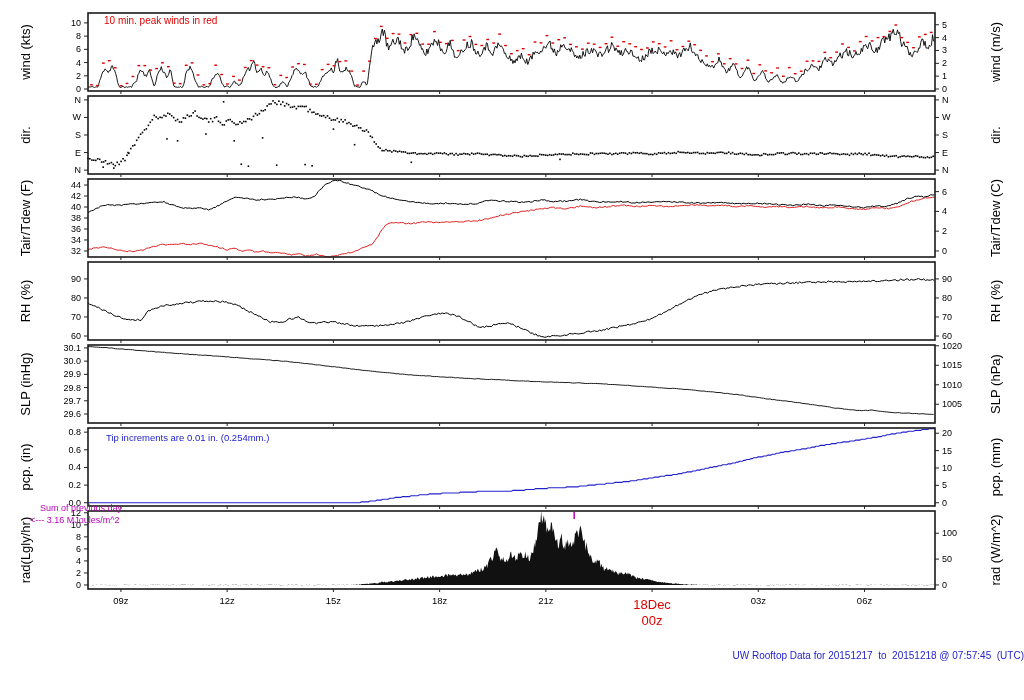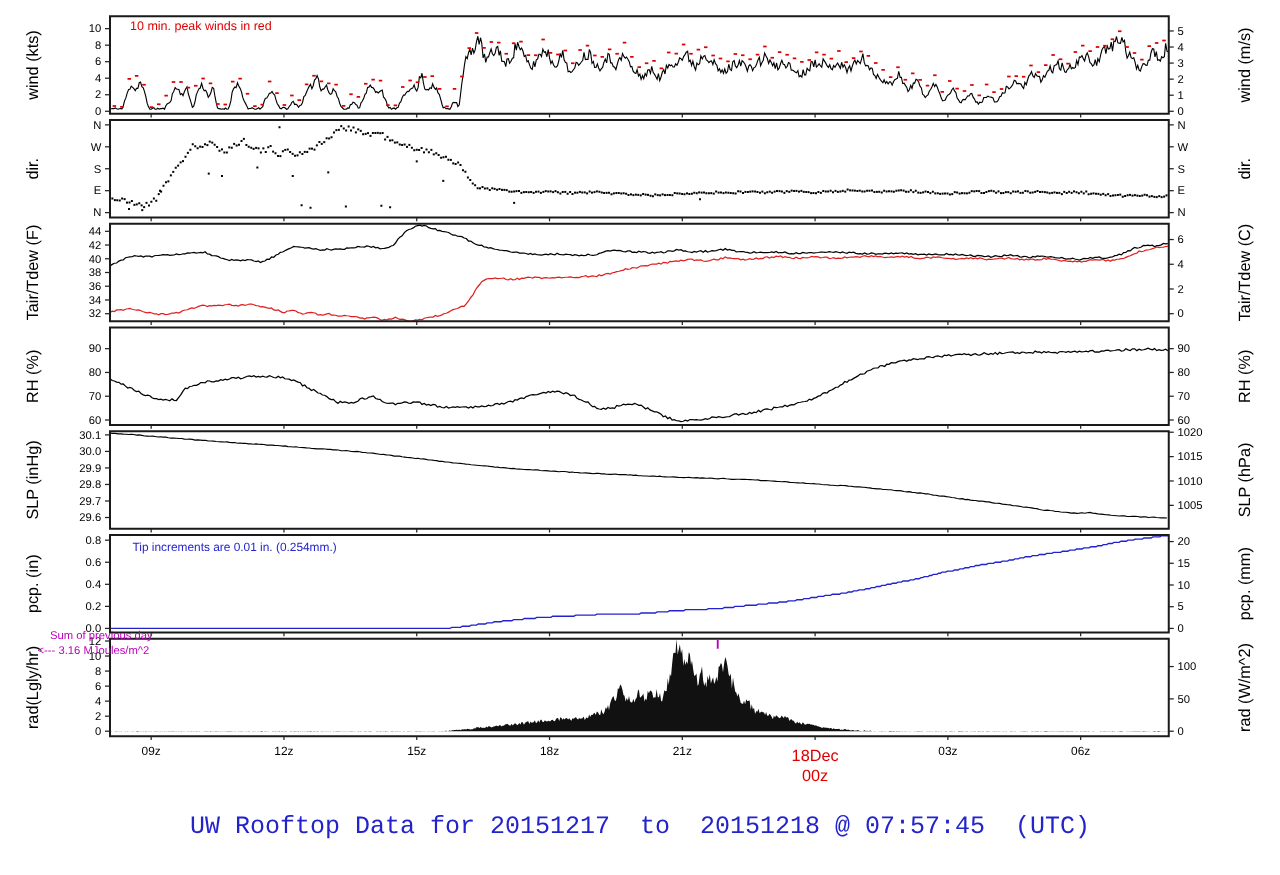--- a/index.html
+++ b/index.html
@@ -1,20 +1,20 @@
 <!DOCTYPE html>
 <html><head>
 <meta charset="utf-8">
 <style>
   html,body{margin:0;padding:0;background:#ffffff;}
   .fig{position:relative;width:1024px;height:700px;background:#fff;overflow:hidden;
        font-family:"Liberation Sans", sans-serif;}
   .fig svg{position:absolute;left:0;top:0;}
-  .fig-title{position:absolute;left:0;right:0;top:650px;text-align:center;
-       font-size:20px;color:#2323cd;white-space:pre;font-family:Liberation Mono, monospace;}
+  .fig-title{position:absolute;left:0;right:0;top:650px;text-align:right;
+       font-size:10px;color:#2323cd;white-space:pre;}
 </style>
 </head>
 <body>
 
 <div class="fig">
   <svg id="chart-svg" width="1024" height="700" viewBox="0 0 1024 700">
       <g>
         <polyline points="88.0,87.0 89.1,87.0 90.1,86.9 91.2,86.9 92.2,86.4 93.3,87.0 94.4,87.4 95.4,87.0 96.5,86.9 97.6,87.1 98.6,84.8 99.7,80.5 100.7,78.3 101.8,74.3 102.9,71.6 103.9,71.4 105.0,68.9 106.1,69.9 107.1,70.9 108.2,72.5 109.2,70.7 110.3,70.7 111.4,66.2 112.4,65.7 113.5,69.3 114.6,70.2 115.6,73.3 116.7,77.4 117.7,82.5 118.8,85.5 119.9,87.4 120.9,87.4 122.0,86.6 123.1,86.2 124.1,87.4 125.2,87.4 126.2,86.6 127.3,87.3 128.4,86.9 129.4,86.9 130.5,86.5 131.6,87.4 132.6,84.8 133.7,83.1 134.7,82.6 135.8,82.0 136.9,80.4 137.9,74.9 139.0,73.2 140.1,70.1 141.1,71.2 142.2,71.4 143.2,71.7 144.3,75.7 145.4,74.8 146.4,76.5 147.5,73.4 148.6,71.0 149.6,69.5 150.7,75.2 151.7,78.3 152.8,81.9 153.9,85.8 154.9,85.1 156.0,81.4 157.0,75.9 158.1,73.3 159.2,70.9 160.2,70.4 161.3,66.6 162.4,70.8 163.4,72.7 164.5,72.2 165.5,74.2 166.6,77.8 167.7,76.3 168.7,74.3 169.8,69.9 170.9,70.6 171.9,76.7 173.0,82.3 174.0,86.3 175.1,86.9 176.2,87.1 177.2,87.4 178.3,87.0 179.4,87.4 180.4,86.4 181.5,87.4 182.5,87.2 183.6,84.8 184.7,80.7 185.7,73.9 186.8,71.1 187.9,69.6 188.9,70.1 190.0,66.2 191.0,68.9 192.1,70.7 193.2,73.5 194.2,77.9 195.3,80.8 196.4,82.7 197.4,84.7 198.5,87.2 199.5,86.8 200.6,86.8 201.7,86.2 202.7,86.7 203.8,87.4 204.9,87.4 205.9,86.8 207.0,86.2 208.0,87.3 209.1,86.3 210.2,85.3 211.2,81.4 212.3,78.6 213.4,78.4 214.4,76.8 215.5,74.6 216.5,74.5 217.6,73.2 218.7,75.1 219.7,75.9 220.8,79.9 221.8,83.0 222.9,84.5 224.0,86.6 225.0,87.1 226.1,86.0 227.2,85.9 228.2,86.4 229.3,87.4 230.3,87.1 231.4,85.2 232.5,83.9 233.5,81.8 234.6,81.0 235.7,83.6 236.7,83.3 237.8,84.2 238.8,85.8 239.9,84.4 241.0,84.0 242.0,82.0 243.1,77.2 244.2,76.3 245.2,73.8 246.3,71.1 247.3,69.1 248.4,67.5 249.5,70.9 250.5,68.8 251.6,64.1 252.7,63.0 253.7,60.5 254.8,63.3 255.8,69.4 256.9,72.7 258.0,71.3 259.0,71.3 260.1,69.6 261.2,68.1 262.2,71.8 263.3,74.3 264.3,75.5 265.4,74.9 266.5,71.0 267.5,72.5 268.6,73.4 269.7,77.2 270.7,78.7 271.8,82.8 272.8,85.2 273.9,86.2 275.0,87.4 276.0,87.4 277.1,87.4 278.2,86.4 279.2,86.7 280.3,83.7 281.3,83.6 282.4,81.7 283.5,82.2 284.5,83.4 285.6,84.2 286.6,86.5 287.7,86.3 288.8,82.3 289.8,81.0 290.9,78.9 292.0,75.5 293.0,74.5 294.1,69.9 295.1,69.7 296.2,68.1 297.3,69.9 298.3,70.1 299.4,71.5 300.5,73.9 301.5,73.4 302.6,74.4 303.6,73.4 304.7,72.6 305.8,72.1 306.8,77.6 307.9,78.8 309.0,80.9 310.0,84.6 311.1,86.4 312.1,85.9 313.2,87.4 314.3,86.7 315.3,86.4 316.4,87.4 317.5,86.2 318.5,85.9 319.6,82.4 320.6,81.5 321.7,78.2 322.8,76.0 323.8,76.1 324.9,74.2 326.0,73.0 327.0,73.2 328.1,71.5 329.1,70.8 330.2,70.5 331.3,67.9 332.3,71.3 333.4,72.9 334.5,69.9 335.5,61.5 336.6,62.3 337.6,58.6 338.7,66.2 339.8,71.2 340.8,71.9 341.9,71.5 342.9,72.0 344.0,70.2 345.1,70.8 346.1,67.0 347.2,69.7 348.3,71.5 349.3,70.4 350.4,74.3 351.4,75.4 352.5,79.1 353.6,83.4 354.6,86.4 355.7,85.7 356.8,87.0 357.8,86.8 358.9,87.1 359.9,87.4 361.0,85.4 362.1,82.3 363.1,81.9 364.2,82.1 365.3,82.1 366.3,85.2 367.4,83.8 368.4,75.7 369.5,66.4 370.6,59.5 371.6,51.7 372.7,45.4 373.8,46.9 374.8,42.2 375.9,39.4 376.9,43.9 378.0,38.5 379.1,42.6 380.1,39.9 381.2,33.2 382.3,29.0 383.3,35.6 384.4,30.2 385.4,34.5 386.5,46.3 387.6,43.2 388.6,49.9 389.7,45.7 390.8,45.6 391.8,42.3 392.9,39.2 393.9,43.0 395.0,44.4 396.1,42.7 397.1,37.9 398.2,37.2 399.3,44.3 400.3,40.6 401.4,49.0 402.4,49.1 403.5,49.3 404.6,53.3 405.6,47.2 406.7,46.9 407.7,50.5 408.8,49.0 409.9,46.6 410.9,46.2 412.0,34.9 413.1,40.1 414.1,33.8 415.2,37.4 416.2,39.7 417.3,38.5 418.4,41.0 419.4,45.2 420.5,44.4 421.6,49.4 422.6,48.6 423.7,52.1 424.7,54.6 425.8,55.6 426.9,49.0 427.9,53.6 429.0,48.1 430.1,47.2 431.1,43.4 432.2,43.4 433.2,45.3 434.3,39.3 435.4,41.9 436.4,41.5 437.5,45.4 438.6,39.7 439.6,46.3 440.7,50.9 441.7,48.8 442.8,51.8 443.9,53.6 444.9,53.7 446.0,52.6 447.1,48.6 448.1,42.7 449.2,46.0 450.2,40.3 451.3,47.9 452.4,50.1 453.4,50.3 454.5,57.4 455.6,56.9 456.6,58.0 457.7,57.3 458.7,55.8 459.8,54.4 460.9,49.8 461.9,50.3 463.0,52.2 464.1,51.0 465.1,49.6 466.2,48.3 467.2,41.9 468.3,47.7 469.4,47.4 470.4,47.5 471.5,39.5 472.5,42.2 473.6,50.6 474.7,49.2 475.7,54.0 476.8,53.9 477.9,51.1 478.9,54.4 480.0,56.7 481.0,55.1 482.1,53.9 483.2,49.7 484.2,47.2 485.3,50.3 486.4,42.7 487.4,43.4 488.5,50.3 489.5,50.3 490.6,53.2 491.7,53.8 492.7,55.7 493.8,51.5 494.9,47.5 495.9,46.1 497.0,48.2 498.0,42.8 499.1,45.1 500.2,46.5 501.2,45.6 502.3,47.4 503.4,49.3 504.4,53.5 505.5,53.1 506.5,56.9 507.6,58.3 508.7,58.8 509.7,55.7 510.8,60.8 511.9,59.2 512.9,63.5 514.0,60.4 515.0,62.9 516.1,58.8 517.2,60.8 518.2,56.0 519.3,55.7 520.4,58.7 521.4,53.0 522.5,57.9 523.5,59.3 524.6,61.2 525.7,63.4 526.7,58.8 527.8,64.5 528.9,61.4 529.9,57.6 531.0,55.7 532.0,59.2 533.1,52.2 534.2,54.4 535.2,51.6 536.3,52.6 537.3,52.0 538.4,53.6 539.5,53.6 540.5,51.1 541.6,52.2 542.7,49.6 543.7,46.3 544.8,47.0 545.8,48.3 546.9,45.3 548.0,43.7 549.0,41.8 550.1,41.0 551.2,49.2 552.2,48.3 553.3,52.4 554.3,48.9 555.4,53.4 556.5,56.0 557.5,50.4 558.6,51.8 559.7,50.9 560.7,44.7 561.8,47.2 562.8,45.1 563.9,44.5 565.0,47.9 566.0,48.5 567.1,50.1 568.2,49.0 569.2,48.7 570.3,51.7 571.3,47.7 572.4,50.9 573.5,52.2 574.5,56.6 575.6,55.0 576.7,58.0 577.7,55.9 578.8,58.6 579.8,55.1 580.9,58.6 582.0,57.3 583.0,51.4 584.1,55.5 585.2,56.4 586.2,49.4 587.3,48.5 588.3,52.7 589.4,54.1 590.5,52.1 591.5,48.4 592.6,52.8 593.7,48.5 594.7,49.5 595.8,51.0 596.8,53.4 597.9,56.9 599.0,52.8 600.0,51.7 601.1,53.2 602.1,56.5 603.2,54.1 604.3,53.5 605.3,51.2 606.4,47.9 607.5,45.8 608.5,52.6 609.6,50.0 610.6,48.2 611.7,42.4 612.8,44.8 613.8,46.6 614.9,50.8 616.0,47.9 617.0,49.9 618.1,52.6 619.1,50.2 620.2,54.9 621.3,50.4 622.3,55.8 623.4,54.3 624.5,50.6 625.5,48.3 626.6,51.4 627.6,51.6 628.7,54.3 629.8,53.0 630.8,50.0 631.9,50.6 633.0,56.2 634.0,56.1 635.1,56.8 636.1,57.7 637.2,58.2 638.3,56.6 639.3,61.4 640.4,60.5 641.5,61.7 642.5,55.7 643.6,59.9 644.6,59.9 645.7,54.6 646.8,56.0 647.8,56.7 648.9,49.2 650.0,49.6 651.0,53.5 652.1,47.9 653.1,53.6 654.2,52.5 655.3,51.0 656.3,52.6 657.4,53.8 658.5,47.1 659.5,48.7 660.6,50.5 661.6,52.5 662.7,53.9 663.8,51.8 664.8,54.9 665.9,55.8 666.9,52.4 668.0,53.8 669.1,51.8 670.1,50.5 671.2,52.5 672.3,54.7 673.3,49.8 674.4,53.8 675.4,51.8 676.5,54.0 677.6,58.1 678.6,54.5 679.7,52.6 680.8,56.8 681.8,53.1 682.9,49.8 683.9,48.0 685.0,51.1 686.1,48.4 687.1,49.4 688.2,50.8 689.3,47.1 690.3,42.9 691.4,49.9 692.4,52.7 693.5,52.3 694.6,52.7 695.6,55.9 696.7,54.4 697.8,54.8 698.8,59.5 699.9,60.5 700.9,62.7 702.0,59.5 703.1,61.8 704.1,63.5 705.2,64.9 706.3,66.2 707.3,63.8 708.4,66.7 709.4,65.2 710.5,67.2 711.6,65.5 712.6,65.6 713.7,68.1 714.8,65.4 715.8,63.8 716.9,63.2 717.9,62.7 719.0,57.0 720.1,61.9 721.1,61.8 722.2,66.8 723.3,66.5 724.3,68.3 725.4,69.9 726.4,73.2 727.5,71.8 728.6,68.3 729.6,70.8 730.7,66.4 731.7,66.6 732.8,63.4 733.9,64.0 734.9,65.5 736.0,68.9 737.1,70.3 738.1,75.4 739.2,76.3 740.2,78.0 741.3,76.7 742.4,75.9 743.4,73.0 744.5,71.6 745.6,69.4 746.6,66.7 747.7,69.2 748.7,67.5 749.8,69.6 750.9,72.9 751.9,75.0 753.0,78.5 754.1,80.7 755.1,80.4 756.2,80.0 757.2,77.6 758.3,76.1 759.4,75.4 760.4,74.4 761.5,71.8 762.6,70.5 763.6,72.8 764.7,74.0 765.7,78.4 766.8,79.9 767.9,81.9 768.9,82.2 770.0,80.0 771.1,79.5 772.1,79.8 773.2,78.2 774.2,76.6 775.3,76.8 776.4,75.0 777.4,74.8 778.5,77.7 779.6,79.3 780.6,81.7 781.7,81.5 782.7,83.3 783.8,81.7 784.9,82.1 785.9,81.5 787.0,78.1 788.0,78.0 789.1,77.9 790.2,76.9 791.2,77.4 792.3,77.6 793.4,77.9 794.4,78.3 795.5,81.6 796.5,81.5 797.6,81.3 798.7,80.0 799.7,77.3 800.8,77.0 801.9,74.2 802.9,74.6 804.0,74.2 805.0,69.1 806.1,69.5 807.2,71.1 808.2,70.3 809.3,69.1 810.4,67.2 811.4,64.2 812.5,64.8 813.5,67.0 814.6,66.7 815.7,66.9 816.7,67.2 817.8,69.3 818.9,70.8 819.9,65.8 821.0,67.8 822.0,64.2 823.1,60.6 824.2,59.5 825.2,57.2 826.3,60.7 827.4,61.9 828.4,58.8 829.5,60.6 830.5,61.2 831.6,61.1 832.7,65.8 833.7,64.1 834.8,60.5 835.9,61.8 836.9,59.4 838.0,56.7 839.0,56.4 840.1,52.8 841.2,57.4 842.2,58.3 843.3,52.7 844.4,52.0 845.4,51.6 846.5,48.6 847.5,55.0 848.6,56.1 849.7,50.3 850.7,53.9 851.8,57.5 852.8,58.0 853.9,55.7 855.0,54.7 856.0,51.5 857.1,55.0 858.2,54.0 859.2,54.7 860.3,53.9 861.3,48.4 862.4,51.6 863.5,45.5 864.5,45.8 865.6,44.5 866.7,47.1 867.7,48.8 868.8,44.2 869.8,42.3 870.9,45.3 872.0,50.1 873.0,50.9 874.1,52.9 875.2,51.8 876.2,47.7 877.3,52.6 878.3,46.9 879.4,49.4 880.5,44.0 881.5,40.0 882.6,38.0 883.7,37.0 884.7,42.9 885.8,36.8 886.8,39.3 887.9,38.9 889.0,33.7 890.0,40.9 891.1,32.8 892.2,33.2 893.2,29.2 894.3,34.3 895.3,34.5 896.4,34.7 897.5,29.9 898.5,33.5 899.6,32.3 900.7,41.8 901.7,46.5 902.8,44.4 903.8,41.7 904.9,46.1 906.0,46.9 907.0,46.1 908.1,49.9 909.2,55.1 910.2,52.3 911.3,56.1 912.3,56.8 913.4,53.3 914.5,50.9 915.5,51.1 916.6,52.2 917.6,52.3 918.7,48.1 919.8,48.2 920.8,42.2 921.9,39.0 923.0,39.2 924.0,45.5 925.1,41.3 926.1,48.2 927.2,47.8 928.3,48.9 929.3,45.3 930.4,46.2 931.5,45.3 932.5,34.7 933.6,41.0 934.6,41.6" fill="none" stroke="#000000" stroke-width="0.9"></polyline>
         <g fill="#dd0000">
           <rect x="90.1" y="84.1" width="2.8" height="1.4"></rect>

